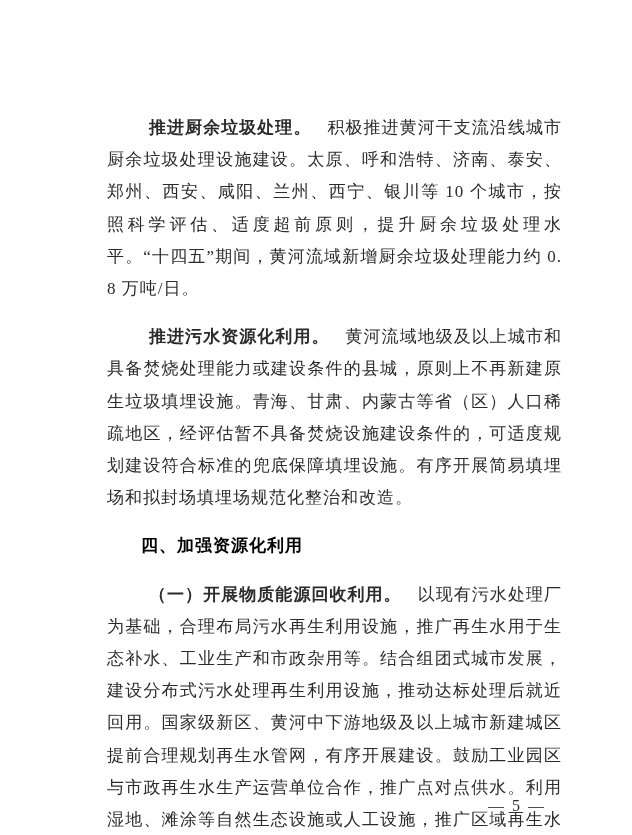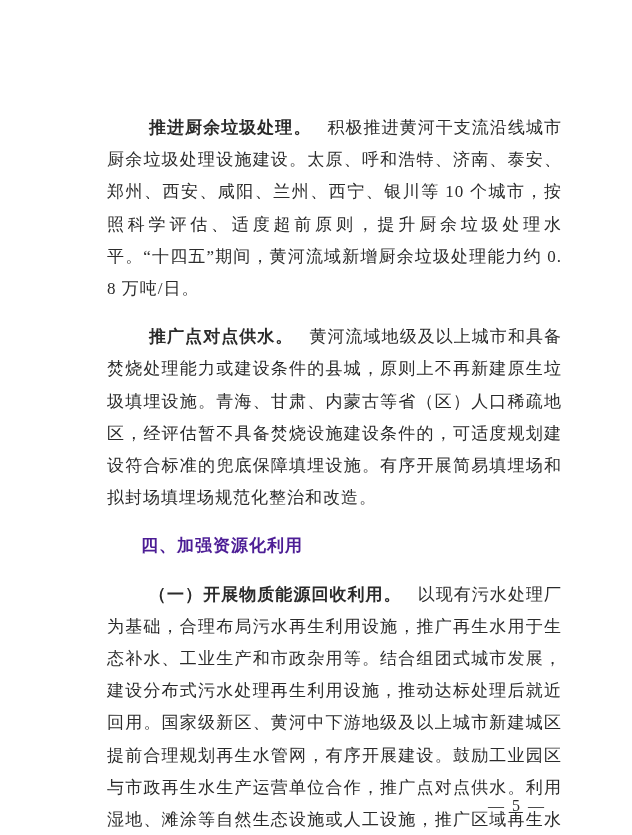--- a/index.html
+++ b/index.html
@@ -43,21 +43,21 @@
     font-weight: 600;
   }
 
   .section-heading {
     text-indent: 2em;
     margin: 0;
     font-size: 17px;
     line-height: 32.2px;
     font-weight: bold;
     font-family: "Liberation Sans", "DejaVu Sans", sans-serif;
-    color: #4c1d95;
+    color: #000000;
     text-align: left;
   }
 
   .page-number {
     position: absolute;
     top: 772px;
     right: 94px;
     font-size: 16px;
     line-height: 20px;
     letter-spacing: 2px;
@@ -67,21 +67,21 @@
 </style>
 </head>
 <body>
 
 <div class="page">
 
   <div class="doc-body">
 
     <p class="para"><span class="para-lead">推进厨余垃圾处理。</span><span>积极推进黄河干支流沿线城市厨余垃圾处理设施建设。太原、呼和浩特、济南、泰安、郑州、西安、咸阳、兰州、西宁、银川等 10 个城市，按照科学评估、适度超前原则，提升厨余垃圾处理水平。“十四五”期间，黄河流域新增厨余垃圾处理能力约 0.8 万吨/日。</span></p>
 
-    <p class="para"><span class="para-lead">推广点对点供水。</span><span>黄河流域地级及以上城市和具备焚烧处理能力或建设条件的县城，原则上不再新建原生垃圾填埋设施。青海、甘肃、内蒙古等省（区）人口稀疏地区，经评估暂不具备焚烧设施建设条件的，可适度规划建设符合标准的兜底保障填埋设施。有序开展简易填埋场和拟封场填埋场规范化整治和改造。</span></p>
+    <p class="para"><span class="para-lead">推进污水资源化利用。</span><span>黄河流域地级及以上城市和具备焚烧处理能力或建设条件的县城，原则上不再新建原生垃圾填埋设施。青海、甘肃、内蒙古等省（区）人口稀疏地区，经评估暂不具备焚烧设施建设条件的，可适度规划建设符合标准的兜底保障填埋设施。有序开展简易填埋场和拟封场填埋场规范化整治和改造。</span></p>
 
     <h3 class="section-heading">四、加强资源化利用</h3>
 
     <p class="para"><span class="para-lead">（一）开展物质能源回收利用。</span><span>以现有污水处理厂为基础，合理布局污水再生利用设施，推广再生水用于生态补水、工业生产和市政杂用等。结合组团式城市发展，建设分布式污水处理再生利用设施，推动达标处理后就近回用。国家级新区、黄河中下游地级及以上城市新建城区提前合理规划再生水管网，有序开展建设。鼓励工业园区与市政再生水生产运营单位合作，推广点对点供水。利用湿地、滩涂等自然生态设施或人工设施，推广区域再生水循环利用。开展污水资源化利用示范城市建设，推动分质、分对象用水。示范建设资源能源标杆再生水厂，开展物质能源回收利用。推广污水源热泵技术和屋顶分布式光伏发电，推动减污降碳协同增效，助力实现碳达峰碳中和。“十四五”期间，黄河流域</span></p>
 
   </div>
 
   <div class="page-number">— 5 —</div>
 
 </div>

